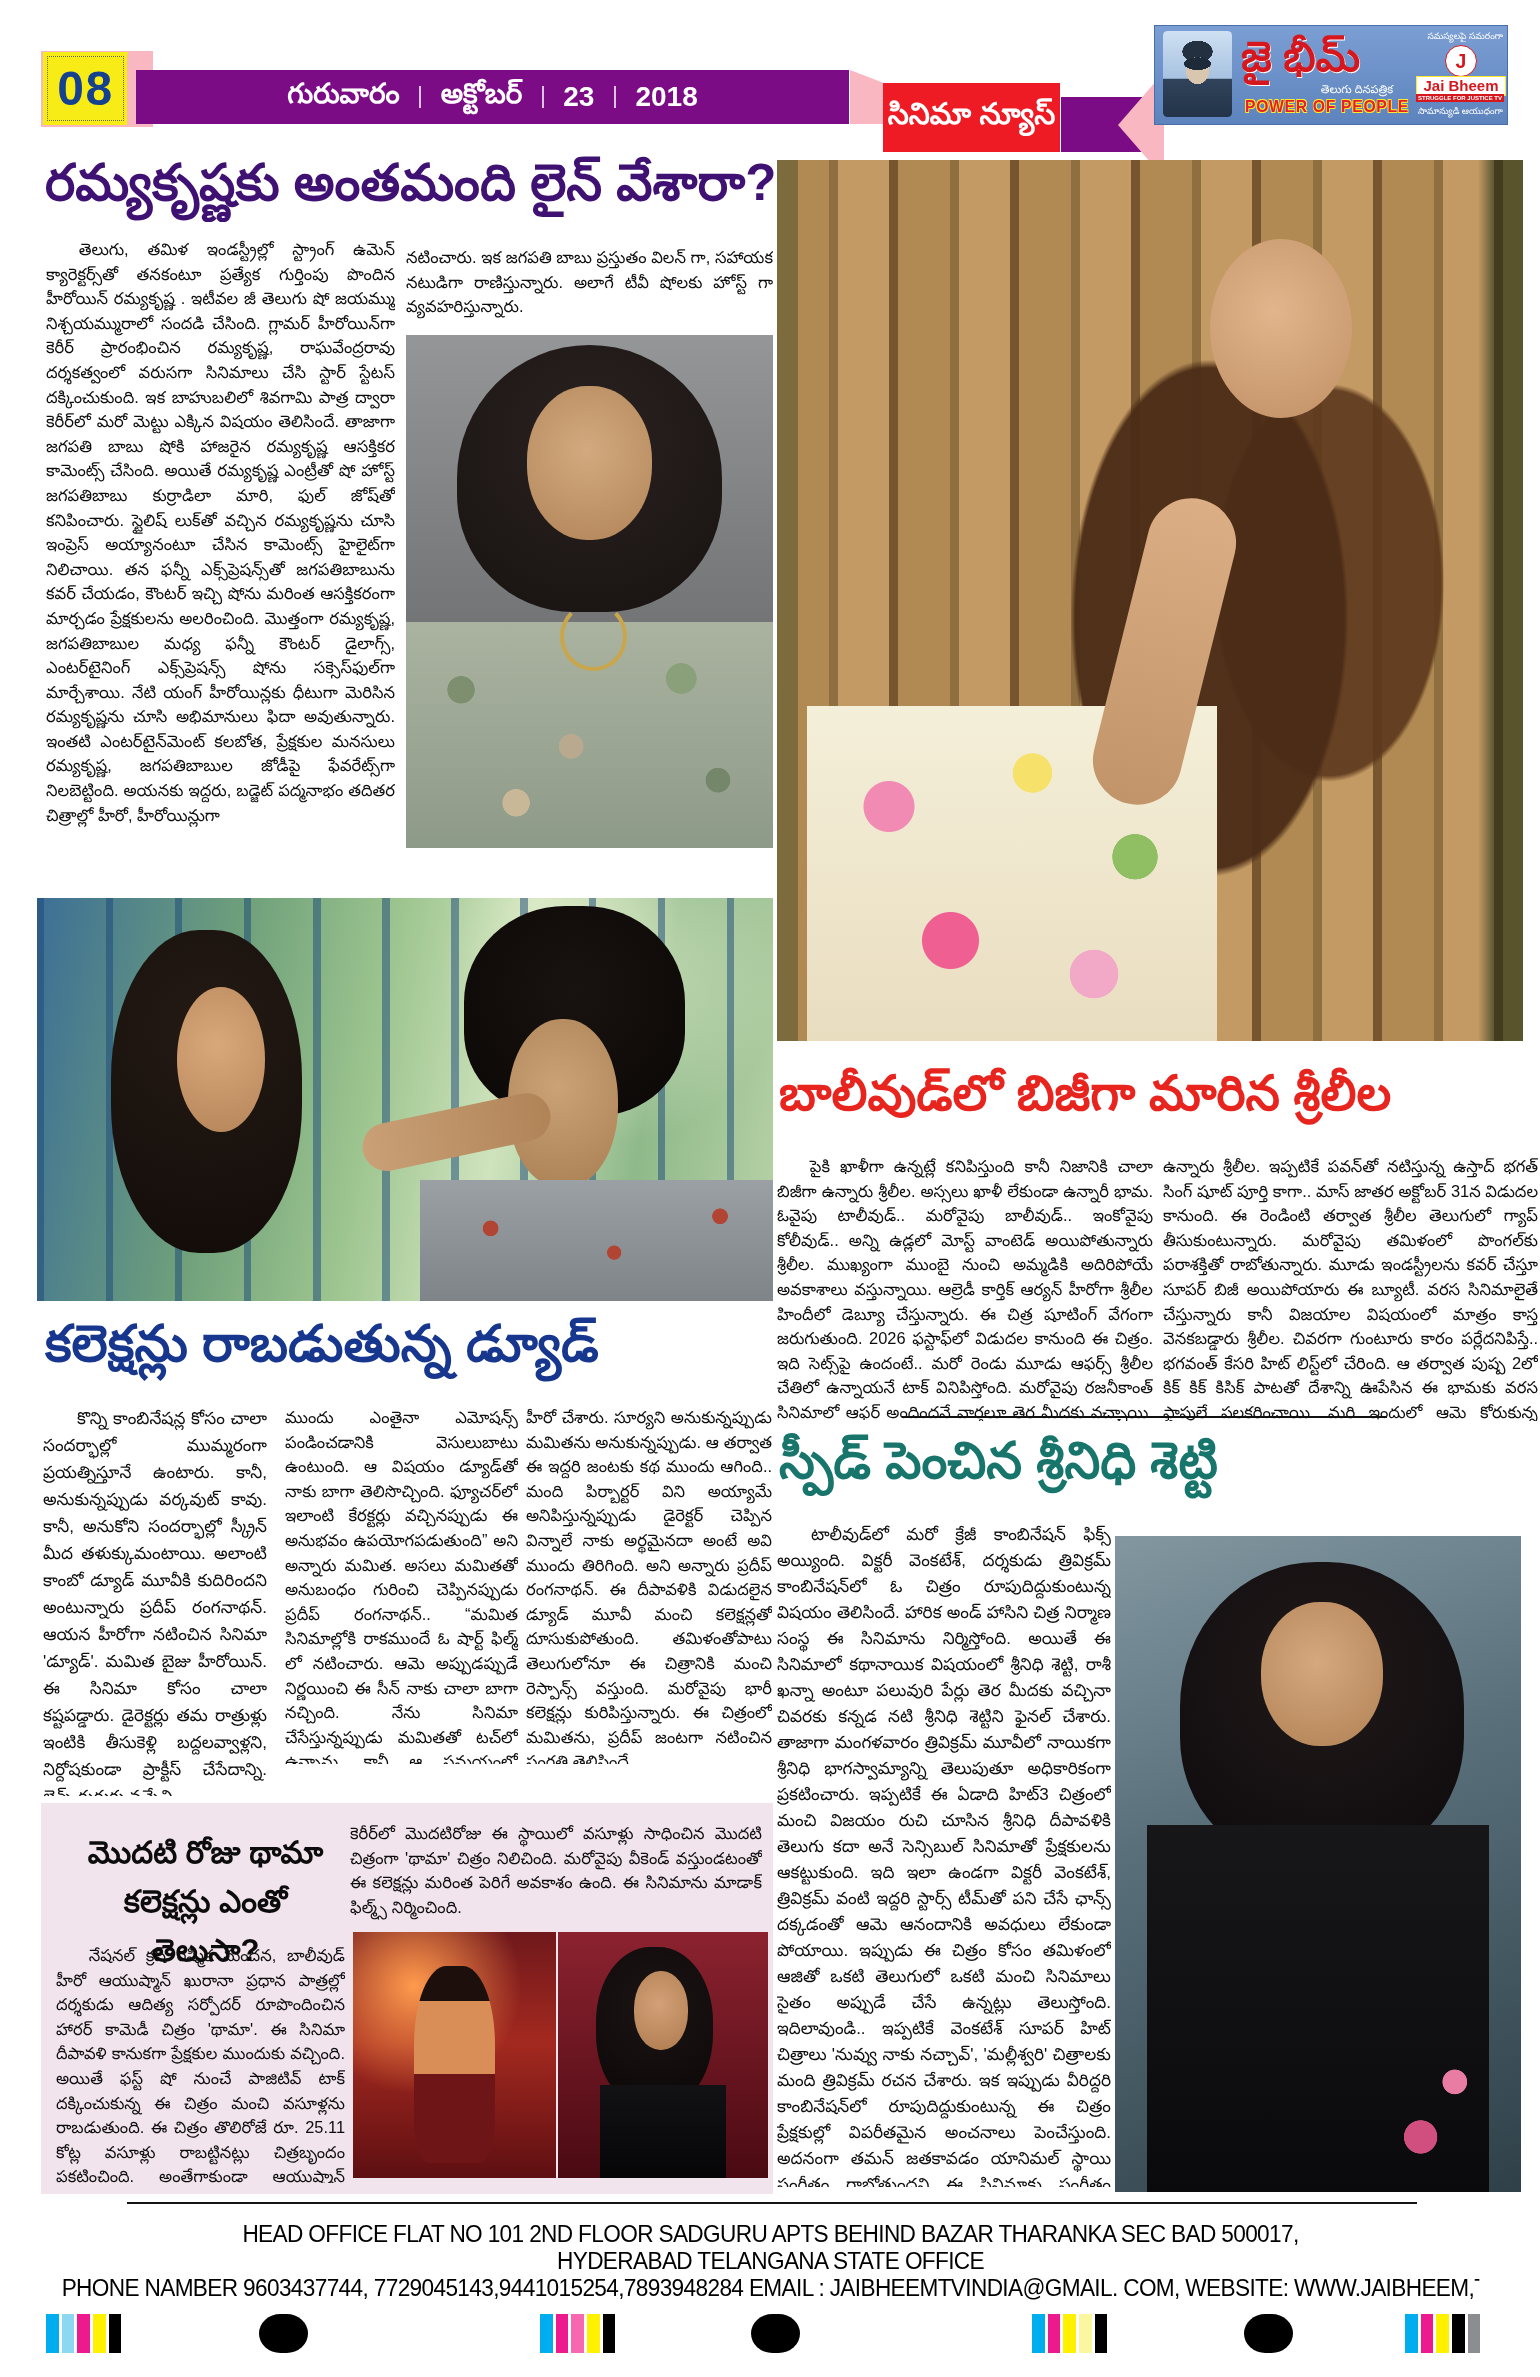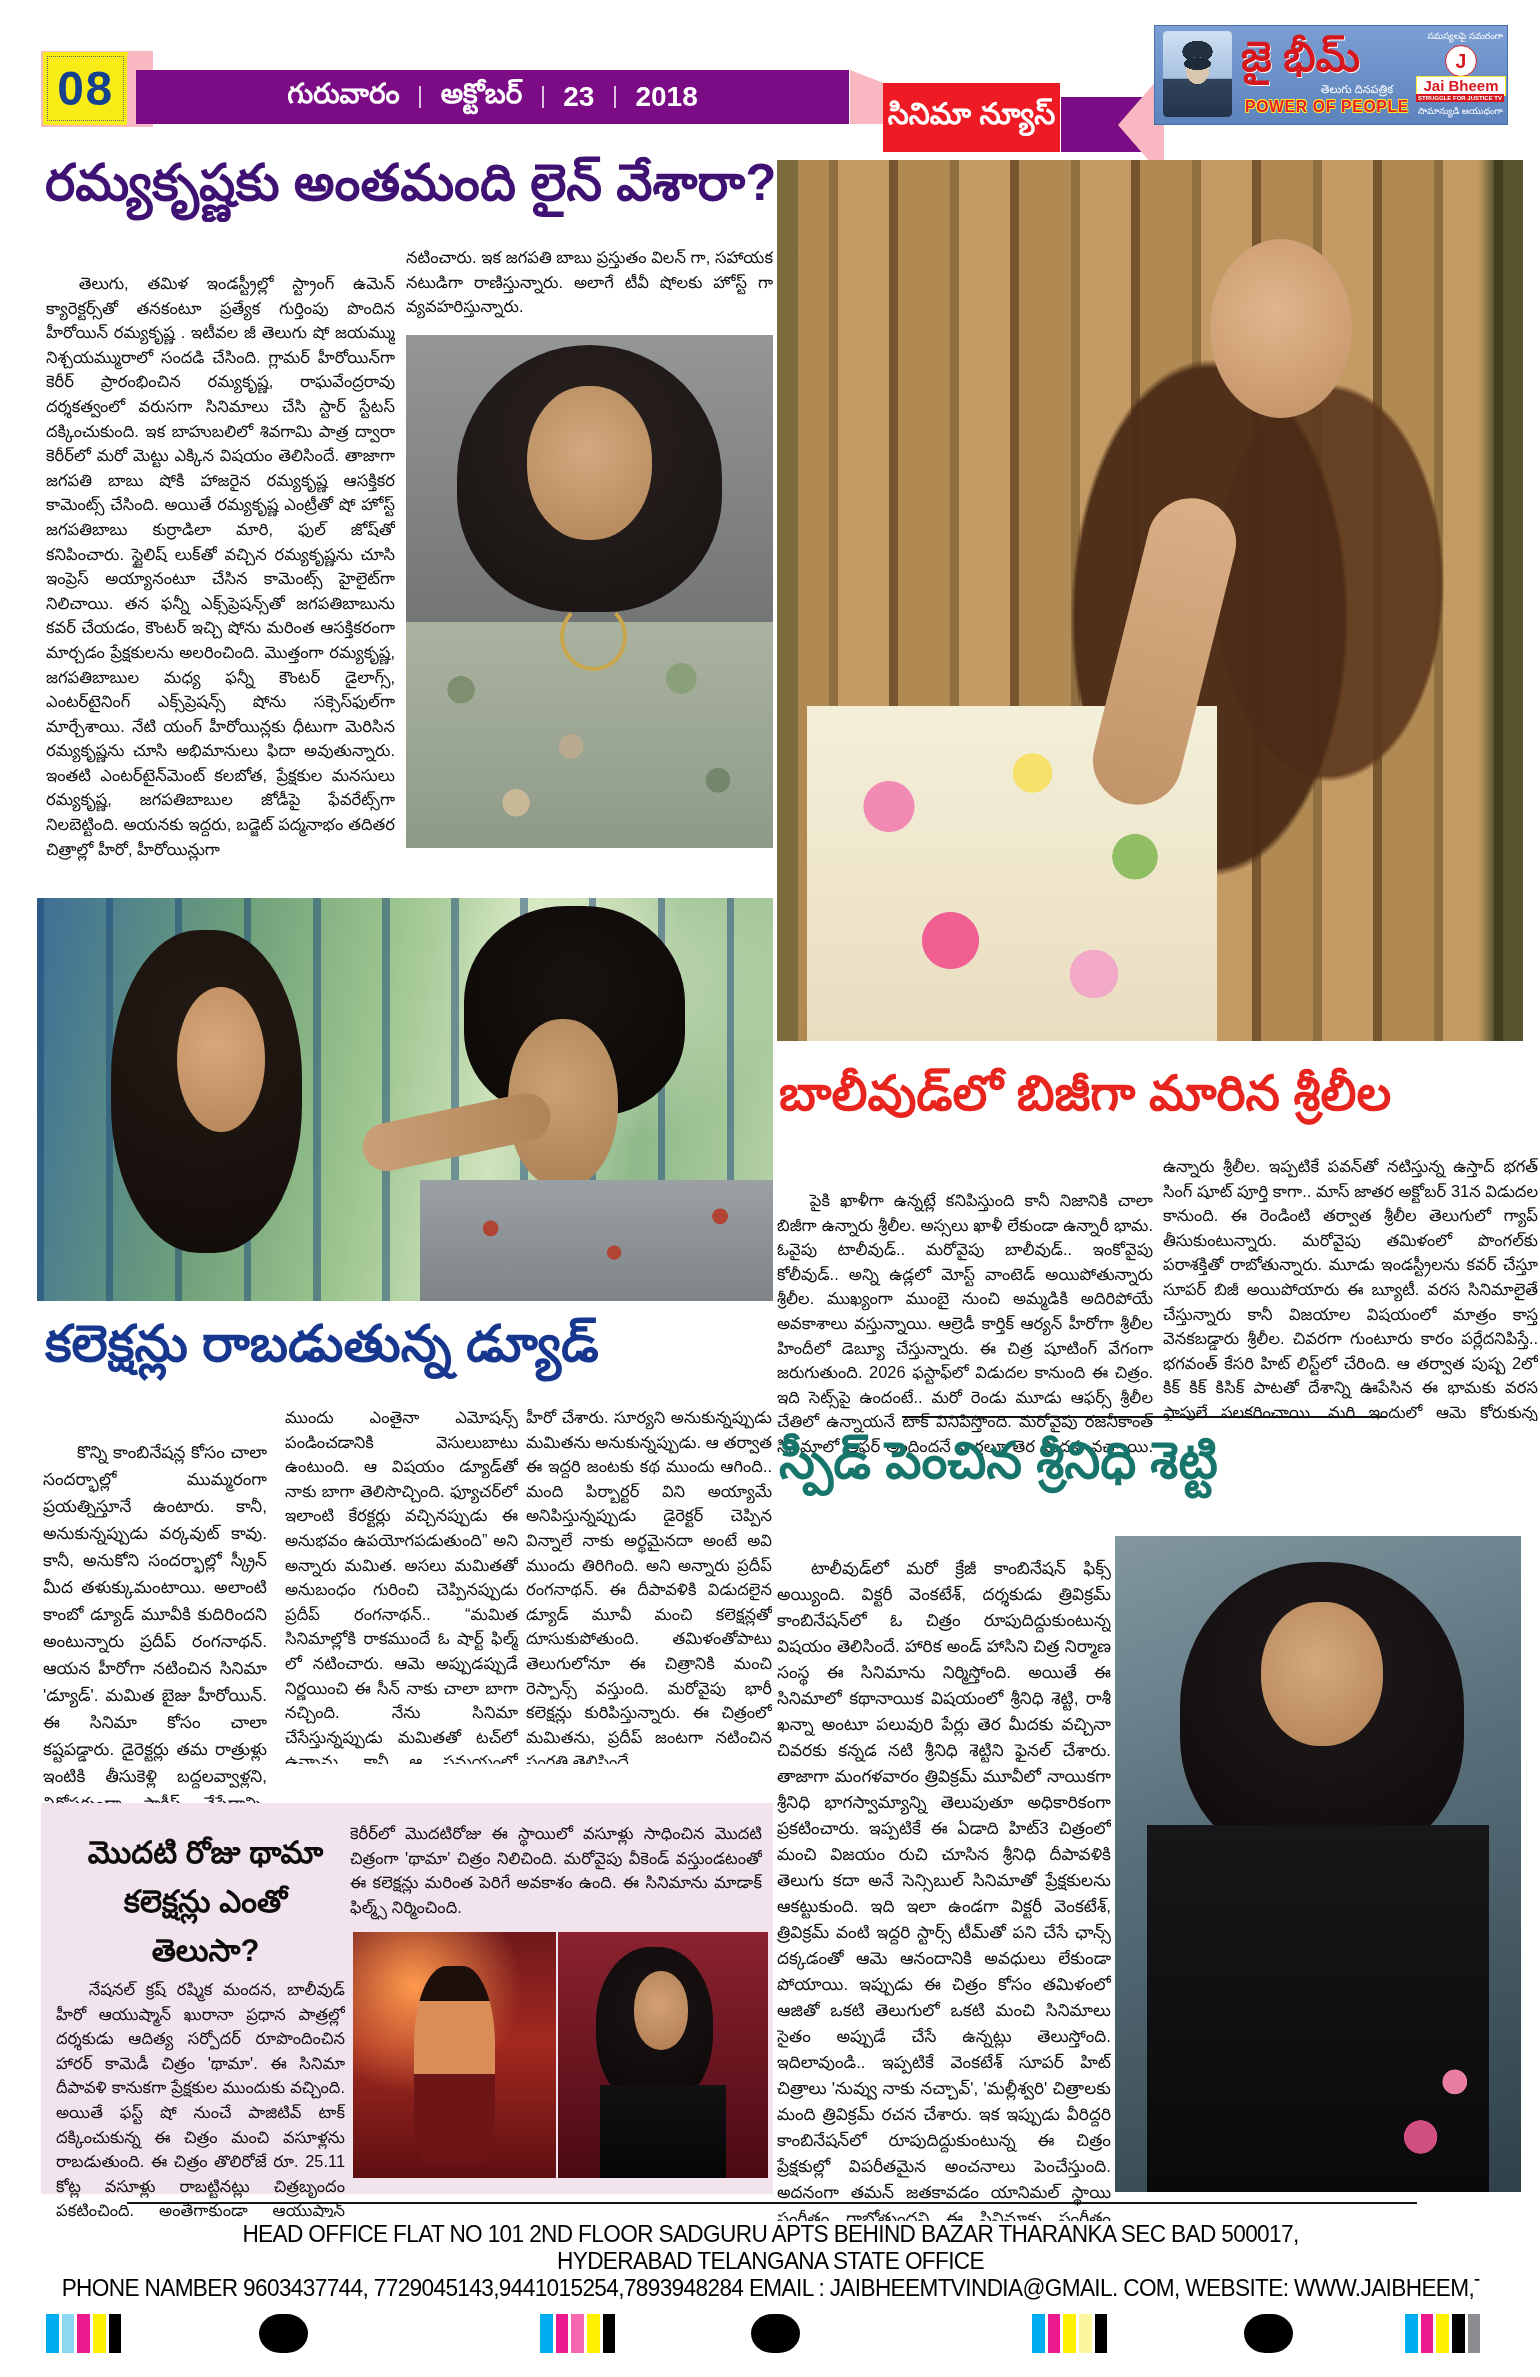--- a/index.html
+++ b/index.html
@@ -54,21 +54,21 @@
   
   .headline{font-weight:900;white-space:nowrap;overflow:hidden;}
   .hl-ramya{left:45px;top:153px;width:742px;height:69px;font-size:51px;color:#3f1173;}
   .hl-sree{left:779px;top:1065px;width:759px;height:75px;font-size:49px;color:#e8241e;}
   .hl-dude{left:45px;top:1314px;width:729px;height:76px;font-size:51px;color:#17378f;}
   .hl-srinidhi{left:779px;top:1431px;width:759px;height:75px;font-size:51px;color:#17756c;}
   .srinidhi-topline{left:902px;top:1416px;width:485px;height:2.2px;background:#111;}
 
   
   .body-text{font-size:16.4px;line-height:24.6px;text-align:justify;color:#0d0d0d;overflow:hidden;}
-  .indent{text-indent:2em;margin-top:34px;}
+  .indent{text-indent:2em;}
   .a1-col1{left:46px;top:237px;width:349px;height:613px;}
   .a1-col2{left:406px;top:245px;width:367px;height:85px;}
   .sree-col1{left:777px;top:1154px;width:376px;height:267px;}
   .sree-col2{left:1163px;top:1154px;width:375px;height:267px;}
   .dude-col1{left:43px;top:1405px;width:224px;height:391px;font-size:17px;line-height:27px;}
   .dude-col2{left:285px;top:1405px;width:233px;height:359px;}
   .dude-col3{left:526px;top:1405px;width:246px;height:359px;}
   .srinidhi-body{left:777px;top:1522px;width:334px;height:665px;font-size:17px;line-height:26px;}
 
   

